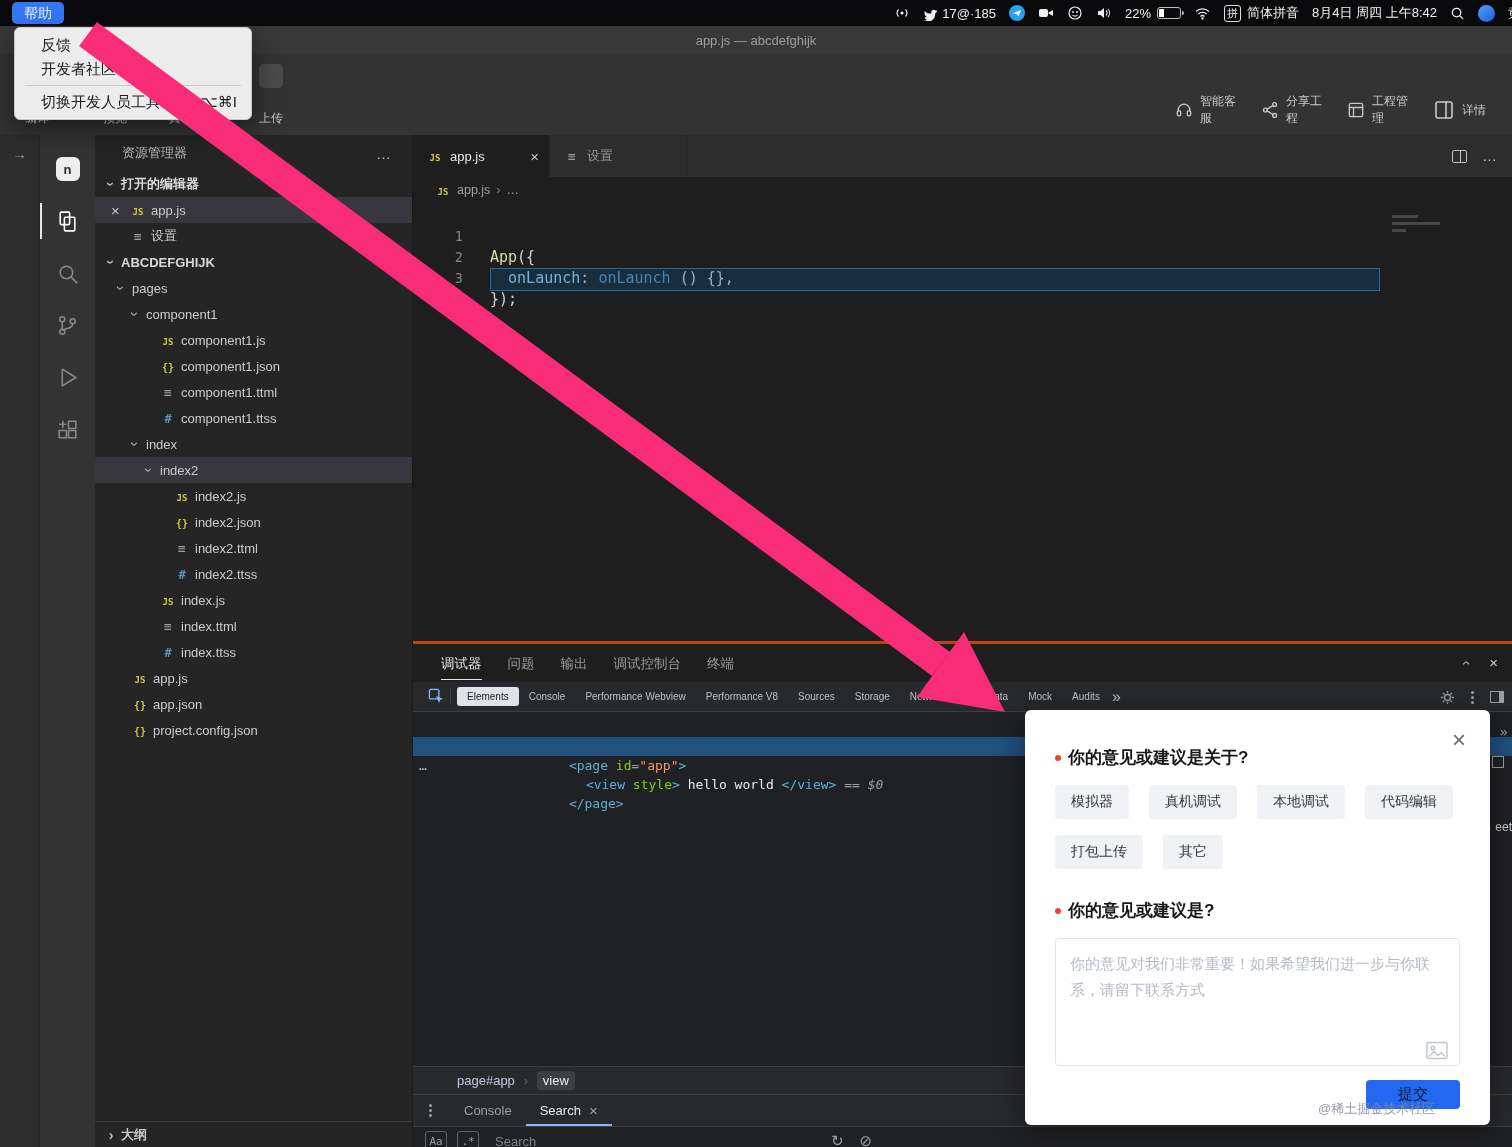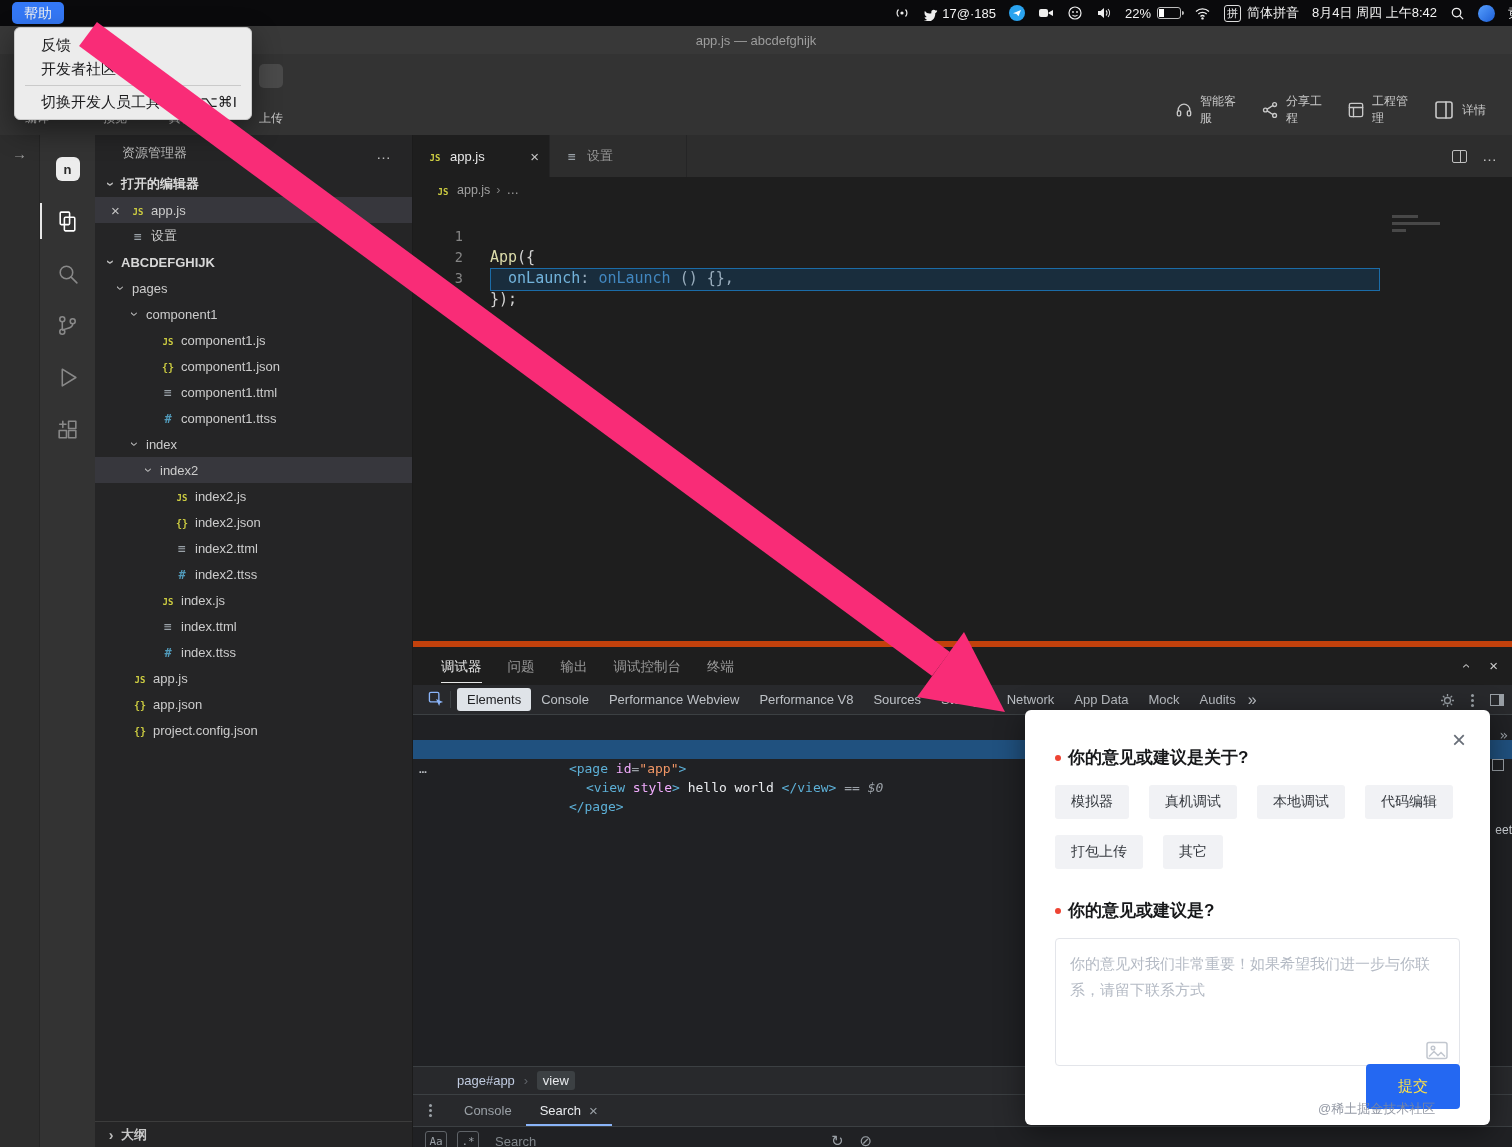--- a/index.html
+++ b/index.html
@@ -105,46 +105,46 @@
 [data-tok="kw"]{color:#569cd6}
 .code-row.current::after{content:"";position:absolute;left:77px;width:888px;top:0;height:21px;background:rgba(16,84,135,.30);border:1px solid #1b6ca8}
 .code-row.current .lnum{color:#c6c6c6}
 .minimap{position:absolute;right:52px;top:8px;width:76px;height:88px;opacity:.55}
 .minimap i{display:block;height:3px;margin:4px 8px;background:#6b6b6b}
 .minimap i:nth-child(1){width:26px}
 .minimap i:nth-child(2){width:48px}
 .minimap i:nth-child(3){width:14px}
 
 
-.panel{height:506px;border-top:6px solid #c2410c;background:#1e1e1e;display:flex;flex-direction:column;flex:none}
+.panel{height:506px;border-top:3px solid #c2410c;background:#1e1e1e;display:flex;flex-direction:column;flex:none}
 .ptabs{height:38px;display:flex;align-items:center;justify-content:space-between;padding:0 14px 0 28px;flex:none}
 .ptab-list{display:flex;gap:26px;font-size:13.5px;color:#9b9b9b}
 .ptab{padding:9px 0 6px}
 .ptab.active{color:#e7e7e7;border-bottom:1px solid #e7e7e7}
 .p-actions{display:flex;gap:18px;color:#ccc;align-items:center}
 .devtools{flex:1;display:flex;flex-direction:column;background:#202124;min-height:0}
 .dt-tabbar{height:30px;background:#28292c;border-bottom:1px solid #3c4043;display:flex;align-items:center;padding-left:10px;position:relative;flex:none}
 .picker{width:28px;display:flex;justify-content:center;border-right:1px solid #3c4043;margin-right:6px}
 .dt-tabs{display:flex;align-items:center}
-.dtab{padding:4px 10px;font-size:13px;color:#bdc1c6;border-radius:3px;white-space:nowrap}
+.dtab{padding:4px 10px;font-size:10px;color:#bdc1c6;border-radius:3px;white-space:nowrap}
 .dtab.active{background:#dfe3e8;color:#202124}
 .dt-more{margin-left:2px;color:#bdc1c6}
 .dt-more::before{content:"»"}
 .dt-actions{position:absolute;right:8px;top:0;height:30px;display:flex;align-items:center;gap:16px;color:#9aa0a6}
 .vdots{width:3px;height:3px;border-radius:50%;background:#9aa0a6;box-shadow:0 -5px 0 #9aa0a6,0 5px 0 #9aa0a6;display:inline-block}
 .dockic{width:14px;height:12px;border:1px solid #9aa0a6;display:inline-block;position:relative}
 .dockic::before{content:"";position:absolute;right:0;top:0;bottom:0;width:4px;background:#9aa0a6}
 .dt-content{flex:1;position:relative;font-family:"DejaVu Sans Mono",monospace;font-size:13px;padding-top:6px;color:#e8eaed;min-height:0}
 .dom-row{height:19px;line-height:19px;position:relative;white-space:pre}
 .dom-row[data-dind="0"]{padding-left:15px}
 .dom-row[data-dind="1"]{padding-left:32px}
 .dom-row.selected{background:#20517f}
 .dgut{position:absolute;left:6px;color:#bdc1c6;letter-spacing:-1px}
 [data-d="tag"]{color:#5db0d7}
-[data-d="attr"]{color:#f0abfc}
+[data-d="attr"]{color:#84cc16}
 [data-d="pun"]{color:#9aa0a6}
 [data-d="val"]{color:#f29766}
 [data-d="txt"]{color:#e8eaed}
 [data-d="meta"]{color:#9aa0a6;font-style:italic}
 .edge-more{position:absolute;right:4px;top:12px;color:#9aa0a6}
 .edge-more::before{content:"»";font-size:14px}
 .edge-box{position:absolute;right:8px;top:44px;width:12px;height:12px;border:1px solid #9aa0a6}
 .edge-text{position:absolute;right:0;top:108px;color:#cfd3d8;font-size:12px;font-family:"Liberation Sans",sans-serif}
 .dt-crumbs{height:28px;background:#28292c;border-top:1px solid #3c4043;display:flex;align-items:center;padding-left:38px;font-size:13px;color:#c0cbe0;flex:none}
 .crumb{padding:2px 6px;border-radius:3px}
@@ -171,21 +171,21 @@
 .close-big::before{content:"×"}
 .q{display:flex;align-items:center;gap:7px;font-size:17px;font-weight:700}
 .dot{width:6px;height:6px;border-radius:50%;background:#ee4433;flex:none}
 .chips{display:flex;flex-wrap:wrap;gap:16px 20px;margin-top:16px}
 .chip{background:#f1f2f5;border:none;border-radius:3px;padding:8px 16px;font-size:14px;color:#33373d;font-family:inherit}
 .q2{margin-top:30px}
 .ta-wrap{position:relative;margin-top:16px}
 .ta{width:100%;height:128px;border:1px solid #e3e5ea;border-radius:4px;padding:12px 14px;font-size:15px;color:#333;resize:none;font-family:inherit;outline:none;background:#fff;line-height:1.7}
 .ta::placeholder{color:#b4bac4}
 .imgic{position:absolute;right:12px;bottom:10px;width:22px;height:19px;stroke:#c2c7cf;fill:none;stroke-width:1.5}
-.submit{position:absolute;right:30px;bottom:16px;background:#2468f2;color:#fde047;border:none;border-radius:4px;padding:13px 32px;font-size:15px;font-family:inherit}
+.submit{position:absolute;right:30px;bottom:16px;background:#2468f2;color:#0f172a;border:none;border-radius:4px;padding:5px 32px;font-size:15px;font-family:inherit}
 
 
 .arrow{position:absolute;left:0;top:0;z-index:55;pointer-events:none}
 .watermark{position:absolute;left:1318px;top:1100px;z-index:60;color:rgba(132,138,150,.85);font-size:13px;pointer-events:none}
 </style>
 </head>
 <body>
 
 <div class="screen">
 

